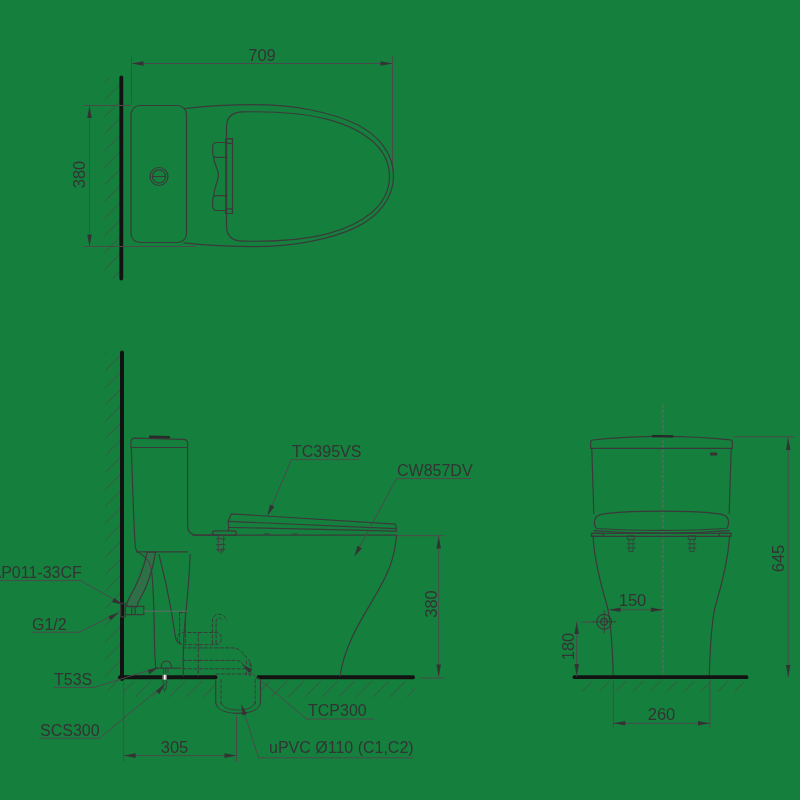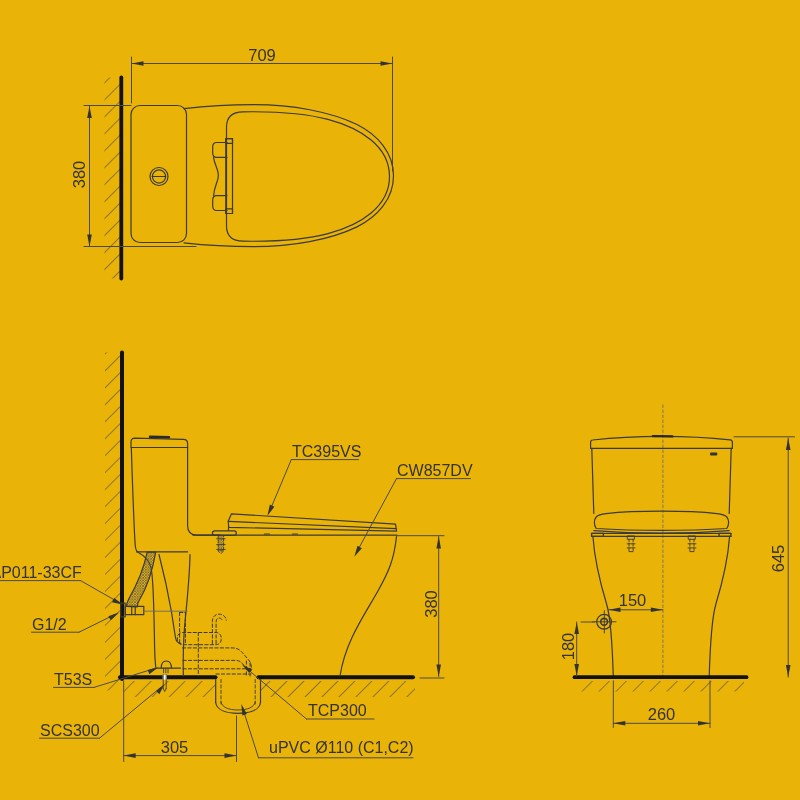--- a/index.html
+++ b/index.html
@@ -1,16 +1,16 @@
 <!DOCTYPE html>
 <html><head>
 <meta charset="utf-8">
 <style>
   html,body{margin:0;padding:0;background:#ffffff;}
-  #page{width:800px;height:800px;position:relative;background:#eab308;}
+  #page{width:800px;height:800px;position:relative;background:#15803d;}
   svg{position:absolute;left:0;top:0;}
   text{font-family:"Liberation Sans",sans-serif;fill:#333333;}
 </style>
 </head>
 <body>
 <div id="page">
 <svg width="800" height="800" viewBox="0 0 800 800" fill="none" stroke-linecap="round" stroke-linejoin="round">
 <defs>
   <pattern id="hatch" width="12" height="12" patternUnits="userSpaceOnUse" patternTransform="rotate(45)">
     <line x1="0" y1="0" x2="0" y2="12" stroke="#454545" stroke-width="1.15"></line>

